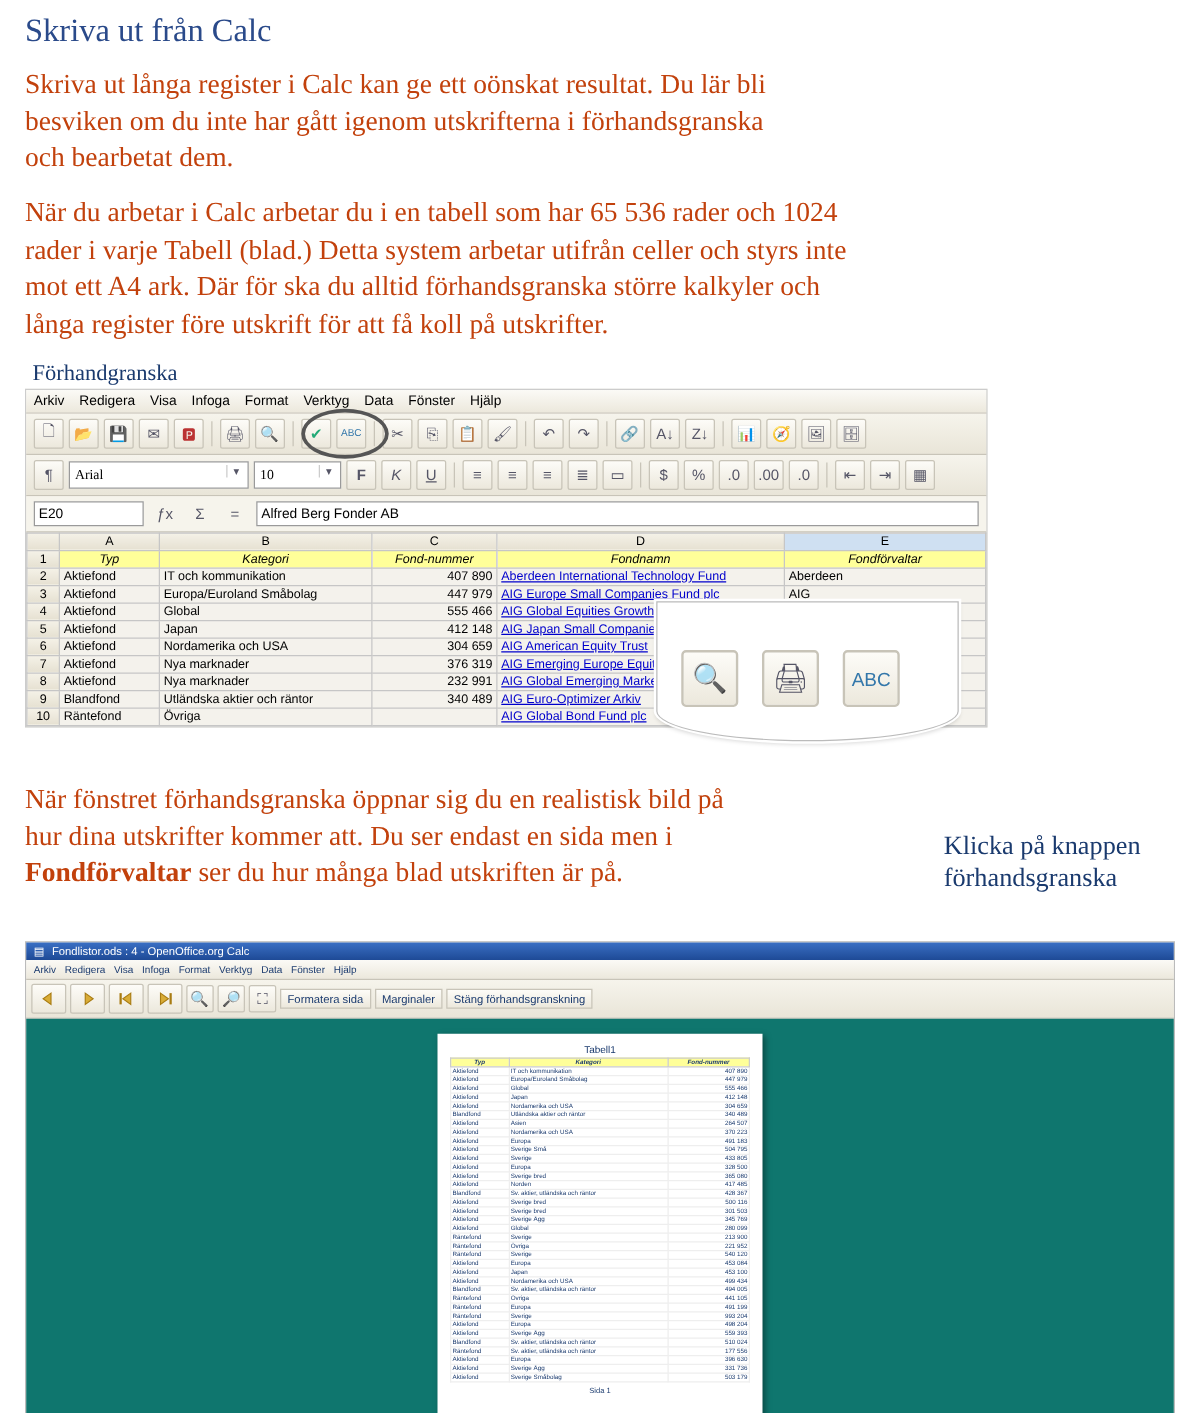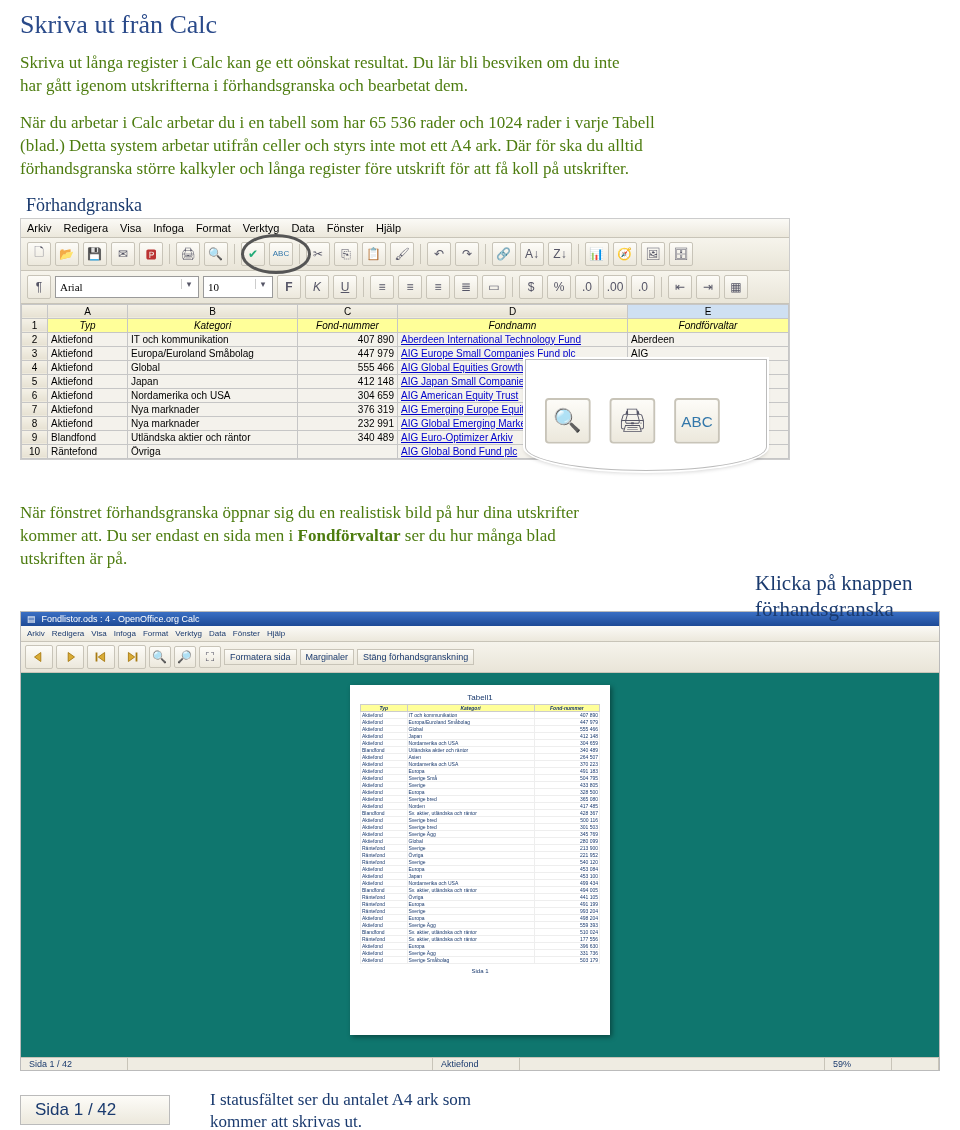--- a/index.html
+++ b/index.html
@@ -10,24 +10,24 @@
     width: 920px;
     background: #fff;
   }
   h1 {
     font-size: 26px;
     font-weight: normal;
     margin: 0 0 4px 0;
     color: #2a4a8a;
   }
   p {
-    font-size: 17px;
+    font-size: 22px;
     line-height: 1.35;
     margin: 12px 0 14px 0;
-    color: #4d7c0f;
+    color: #c2410c;
   }
   .section-label {
     font-size: 18px;
     margin: 6px 0 2px 6px;
     color: #1a3a6e;
   }
   .bold { font-weight: bold; }
   .italic { font-style: italic; }
 
   
@@ -336,20 +336,27 @@
     <div class="tbtn">%</div>
     <div class="tbtn">.0</div>
     <div class="tbtn">.00</div>
     <div class="tbtn">.0</div>
     <div class="tsep"></div>
     <div class="tbtn">⇤</div>
     <div class="tbtn">⇥</div>
     <div class="tbtn">▦</div>
   </div>
 
+  <div class="formulabar">
+    <input style="width: 80px;" value="E20">
+    <span class="tbtn" style="border:none;background:none;">ƒx</span>
+    <span class="tbtn" style="border:none;background:none;">Σ</span>
+    <span class="tbtn" style="border:none;background:none;">=</span>
+    <input style="flex: 1 1 0%;" value="Alfred Berg Fonder AB">
+  </div>
 
   <table class="grid">
     <colgroup>
       <col style="width:26px">
             <col style="width:80px">
             <col style="width:170px">
       <col style="width:100px">
             <col style="width:230px">
             <col>
     </colgroup>

